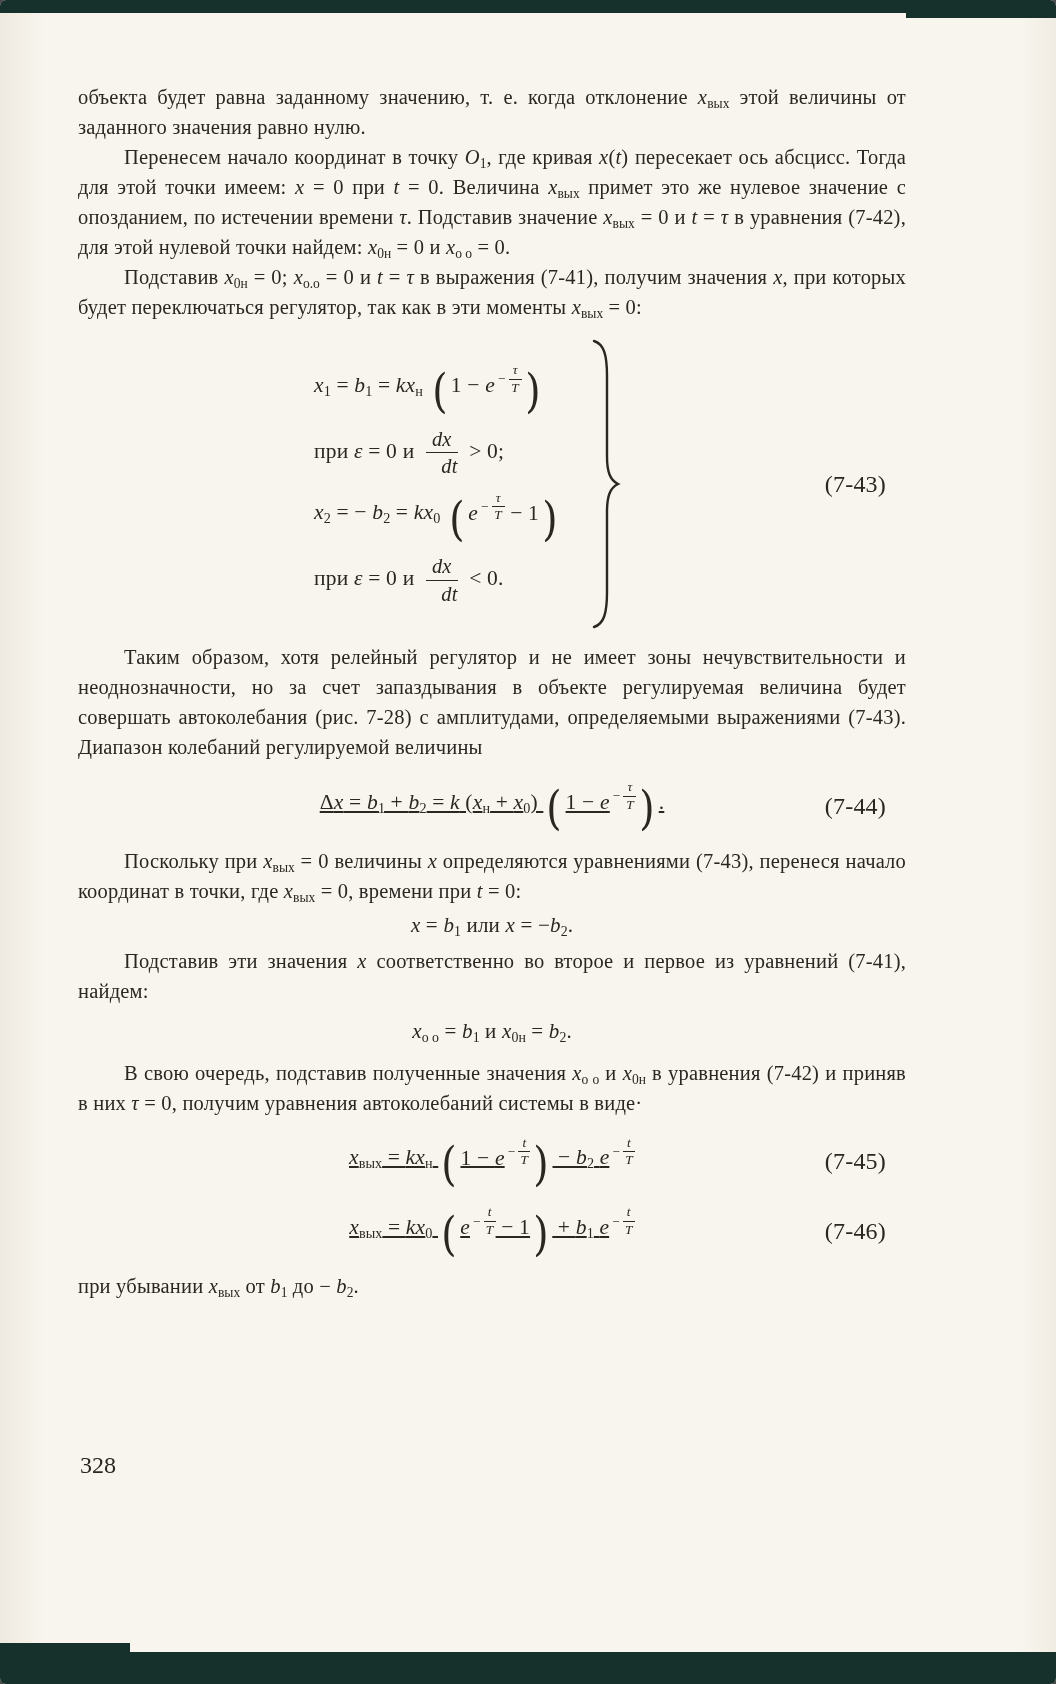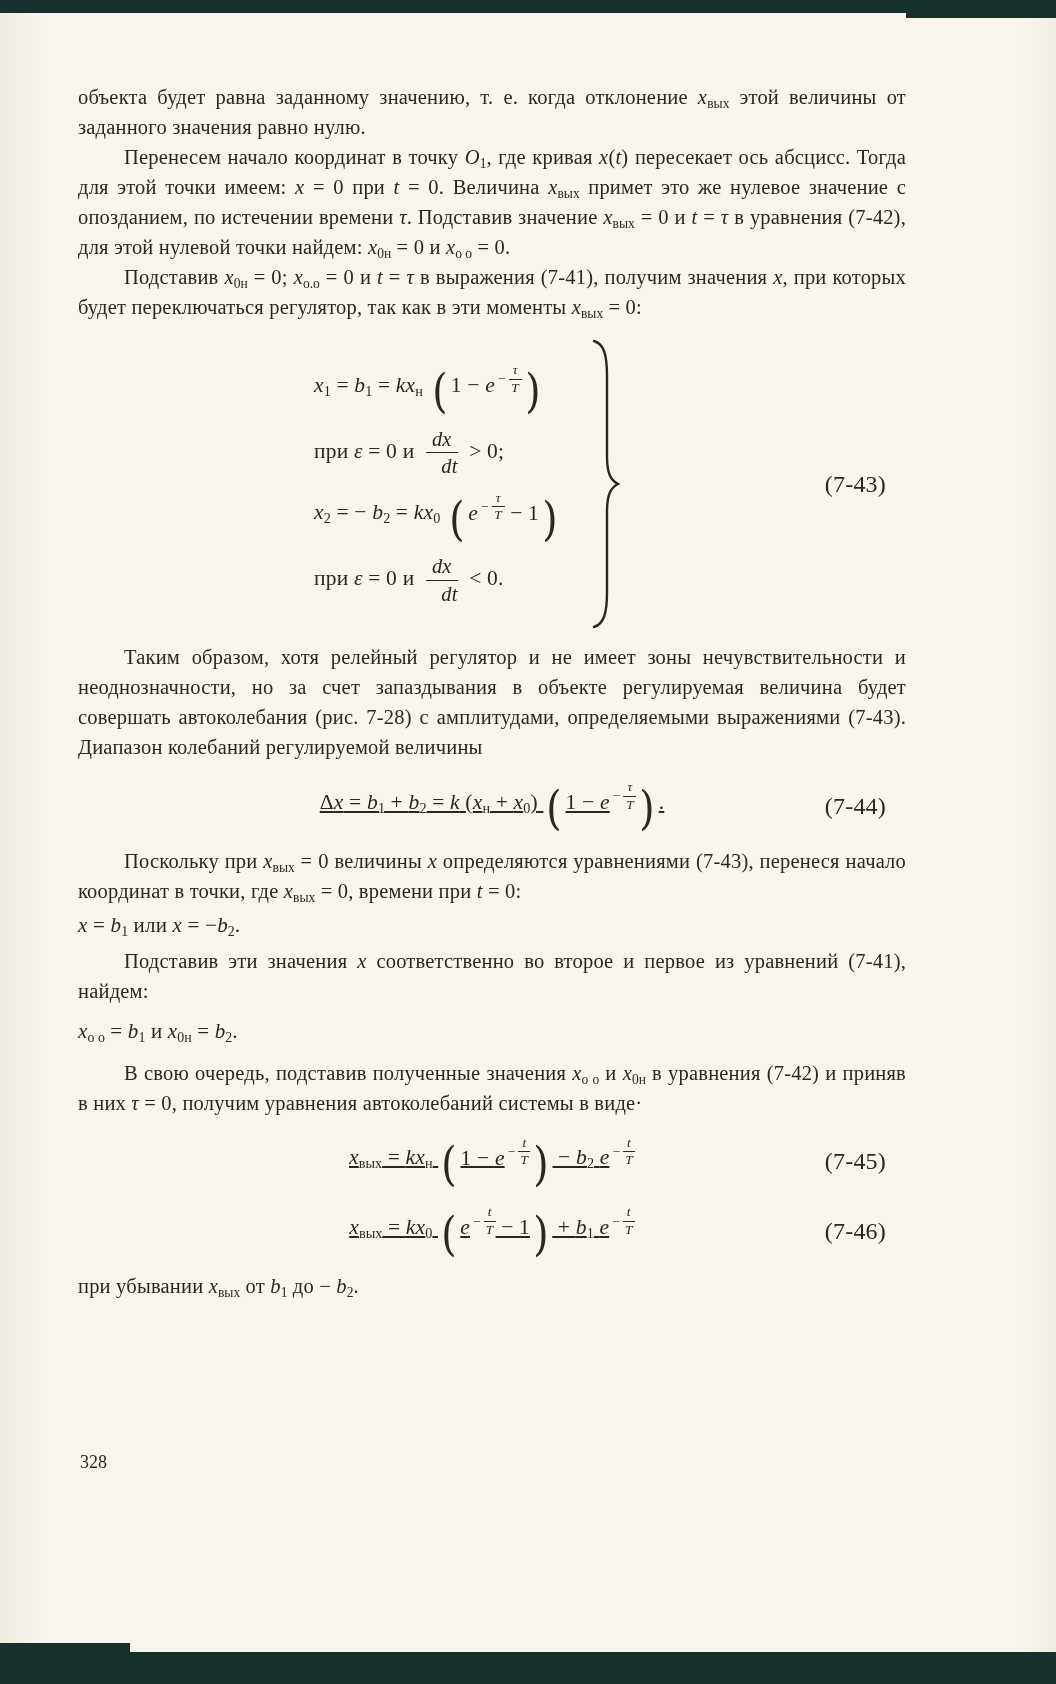--- a/index.html
+++ b/index.html
@@ -4,58 +4,59 @@
 <style>
   html,body{margin:0;padding:0;background:#4a4a4a;}
   .page{
     position:relative;
     width:1056px;height:1684px;
     margin:0 auto;
     background:linear-gradient(90deg,#eeeae1 0px,#f8f5ee 45px,#f8f5ee calc(100% - 35px),#f0ece3 100%);
     overflow:hidden;
     font-family:"Liberation Serif","DejaVu Serif",serif;
     color:#2a2622;
+    border-radius:6px;
   }
   .edge-top{position:absolute;top:0;left:0;right:0;height:13px;background:#16302b;}
   .edge-top::after{content:"";position:absolute;right:0;top:13px;width:150px;height:5px;background:#16302b;}
   .edge-bottom{position:absolute;bottom:0;left:0;right:0;height:32px;background:#16302b;}
   .edge-bottom::before{content:"";position:absolute;left:0;top:-9px;width:130px;height:9px;background:#16302b;}
 
   .content{
     position:absolute;left:78px;top:82px;width:828px;
     font-size:20.5px;line-height:30px;text-align:justify;
     letter-spacing:0.2px;
   }
   p.para{margin:0;}
   p.ind{text-indent:46px;}
   .it{font-style:italic;}
   .sb{font-size:0.66em;vertical-align:-0.28em;line-height:1;letter-spacing:0;}
 
   
   .eqc{position:relative;text-align:center;font-size:21.5px;line-height:1.25;margin:18px 0 14px;text-indent:0;text-decoration:underline;}
-  .eq-simple{position:relative;text-align:left;font-size:21px;margin:4px 0 6px;text-indent:0;}
+  .eq-simple{position:relative;text-align:center;font-size:21px;margin:4px 0 6px;text-indent:0;}
   .eq-num{position:absolute;right:20px;top:50%;transform:translateY(-50%);font-size:24px;}
 
   .bp{display:inline-block;font-family:"DejaVu Serif",serif;font-size:2.15em;line-height:1;vertical-align:-0.34em;font-weight:400;margin:0 2px;transform:scaleX(0.85);}
 
   .supwrap{display:inline-flex;align-items:center;vertical-align:0.62em;font-size:0.62em;margin-left:3px;line-height:1;}
   .sfrac{display:inline-block;text-align:center;margin-left:3px;font-style:italic;}
   .sfn{display:block;border-bottom:1.5px solid currentColor;padding:0 4px 1px;line-height:1.1;}
   .sfd{display:block;line-height:1.1;padding-top:1px;}
 
   .bfrac{display:inline-block;vertical-align:middle;text-align:right;margin:0 6px;line-height:1.1;font-style:italic;font-size:0.95em;}
   .bfn{display:block;border-bottom:1.5px solid currentColor;padding:0 6px 2px;}
   .bfd{display:block;padding-top:2px;}
 
   .eq43{position:relative;display:flex;align-items:center;margin:16px 0 12px;text-indent:0;text-align:left;}
   .eq43-lines{margin-left:236px;font-size:21.5px;}
   .eq43 .ln{margin:13px 0;white-space:nowrap;}
   .brace{margin-left:28px;flex:0 0 auto;}
 
-  .pageno{position:absolute;left:80px;top:1452px;font-size:18px;}
+  .pageno{position:absolute;left:80px;top:1452px;font-size:24px;}
 </style>
 </head>
 <body>
 
 <div class="page">
   <div class="edge-top"></div>
   <div class="edge-bottom"></div>
 
   <div class="content">
 

